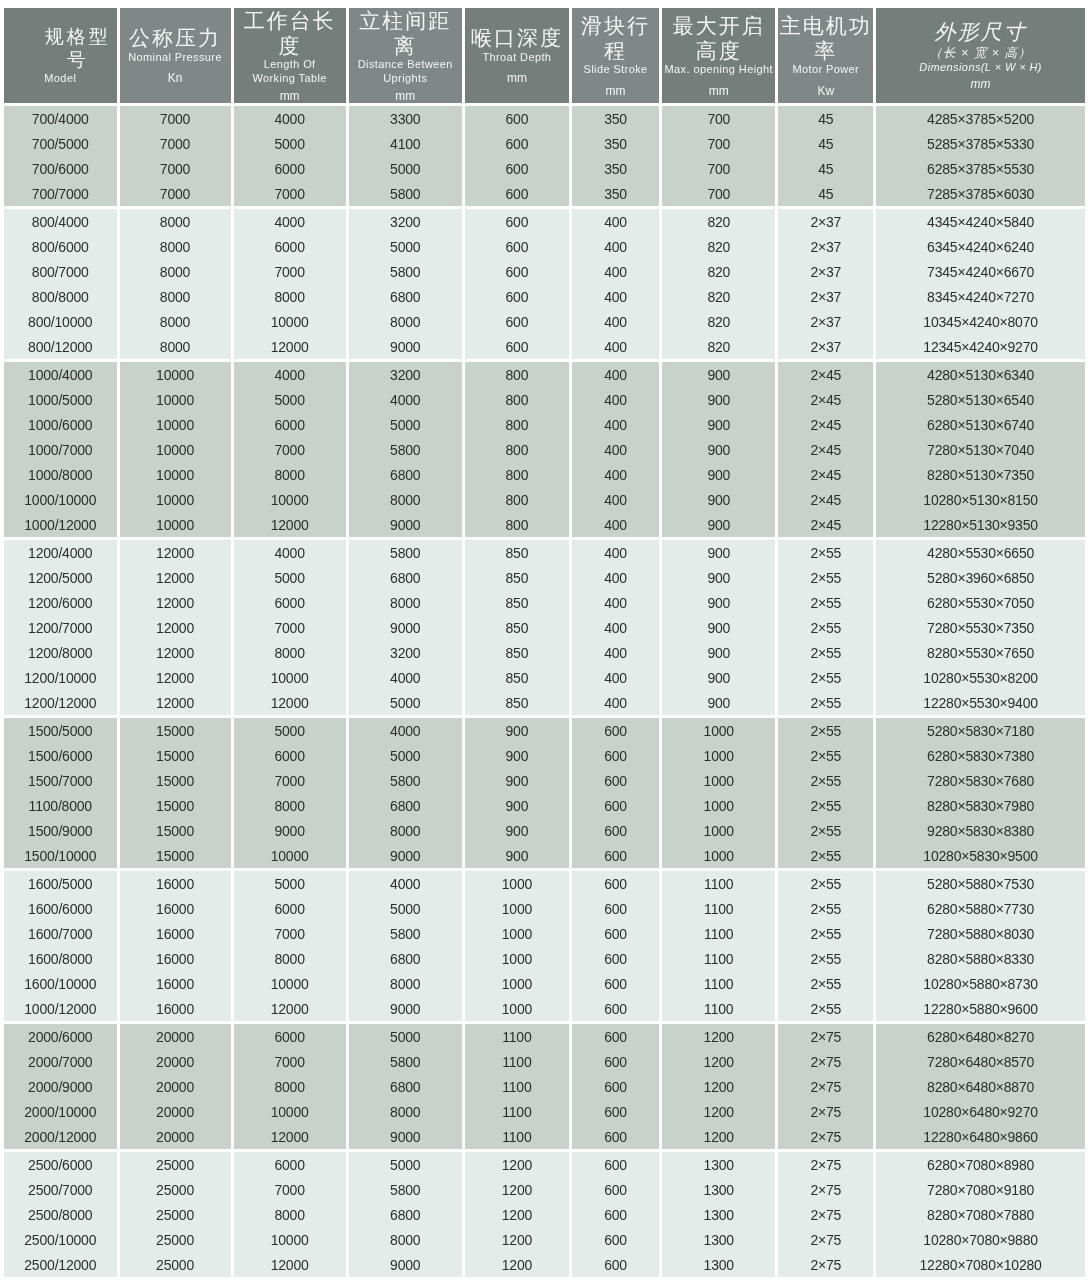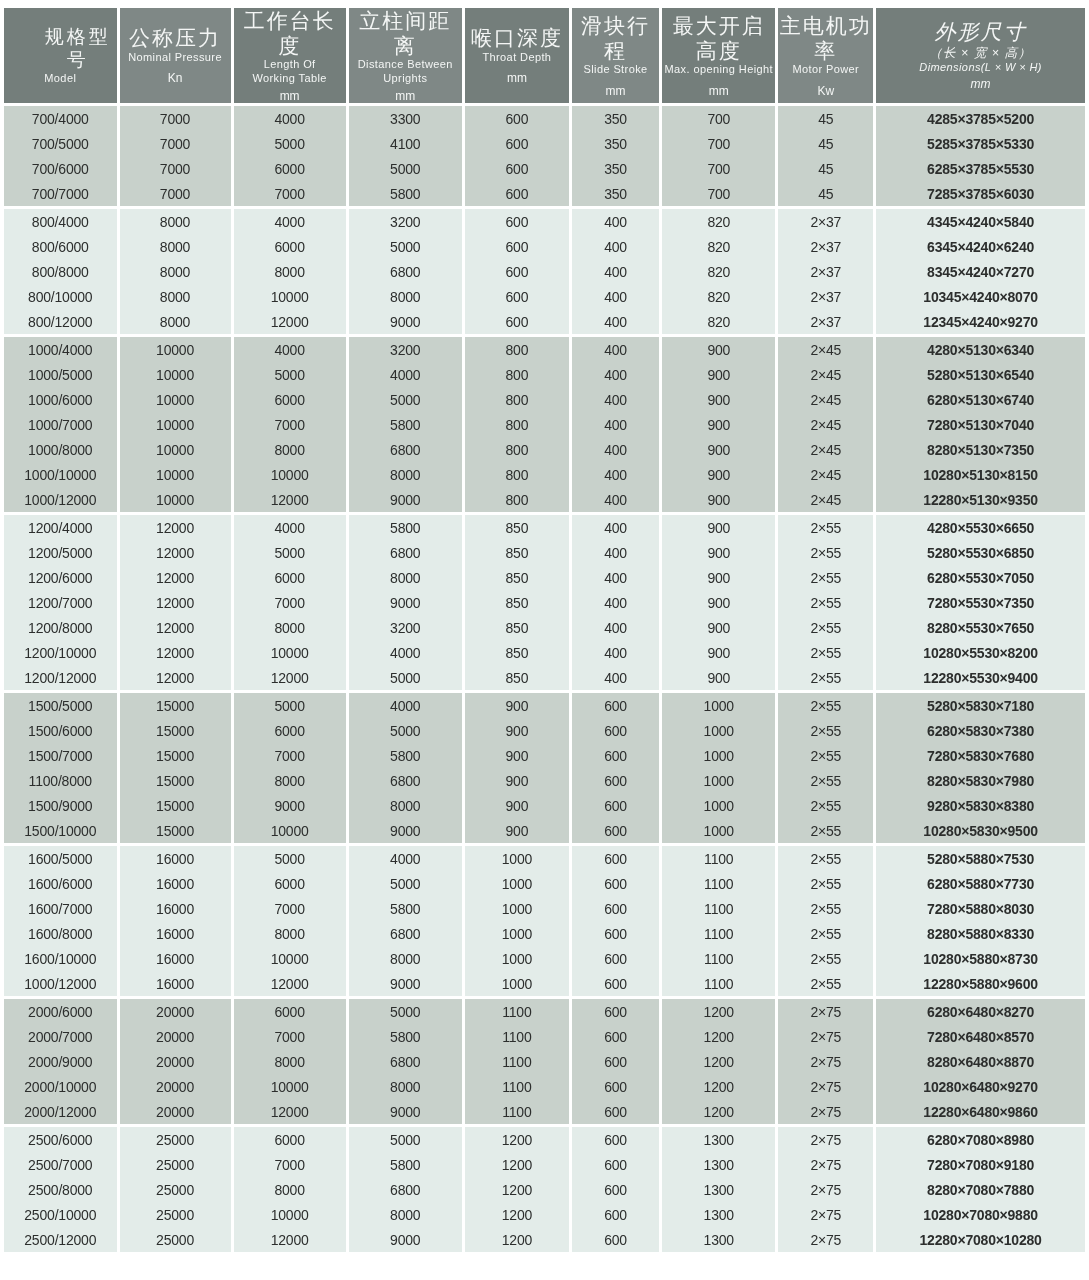--- a/index.html
+++ b/index.html
@@ -59,21 +59,21 @@
   td {
     height: 25px;
     padding: 0;
     text-align: center;
     vertical-align: middle;
     font-size: 14px;
     letter-spacing: -0.2px;
     color: #2c2e2d;
     border-right: 3px solid #ffffff;
   }
-  td:last-child { border-right: none; font-weight: bold; }
+  td:last-child { border-right: none; }
   tbody.dark  td { background: #c8d1cb; }
   tbody.light td { background: #e3ece9; }
   tbody tr:first-child td { border-top: 3px solid #ffffff; }
 </style>
 </head>
 <body>
 
 <div class="page">
   <table class="spec">
     <colgroup>
@@ -220,20 +220,31 @@
           <td>8000</td>
           <td>6000</td>
           <td>5000</td>
           <td>600</td>
           <td>400</td>
           <td>820</td>
           <td>2×37</td>
           <td>6345×4240×6240</td>
         </tr>
         <tr>
+          <td>800/7000</td>
+          <td>8000</td>
+          <td>7000</td>
+          <td>5800</td>
+          <td>600</td>
+          <td>400</td>
+          <td>820</td>
+          <td>2×37</td>
+          <td>7345×4240×6670</td>
+        </tr>
+        <tr>
           <td>800/8000</td>
           <td>8000</td>
           <td>8000</td>
           <td>6800</td>
           <td>600</td>
           <td>400</td>
           <td>820</td>
           <td>2×37</td>
           <td>8345×4240×7270</td>
         </tr>
@@ -353,21 +364,21 @@
         </tr>
         <tr>
           <td>1200/5000</td>
           <td>12000</td>
           <td>5000</td>
           <td>6800</td>
           <td>850</td>
           <td>400</td>
           <td>900</td>
           <td>2×55</td>
-          <td>5280×5530×6850</td>
+          <td>5280×3960×6850</td>
         </tr>
         <tr>
           <td>1200/6000</td>
           <td>12000</td>
           <td>6000</td>
           <td>8000</td>
           <td>850</td>
           <td>400</td>
           <td>900</td>
           <td>2×55</td>

